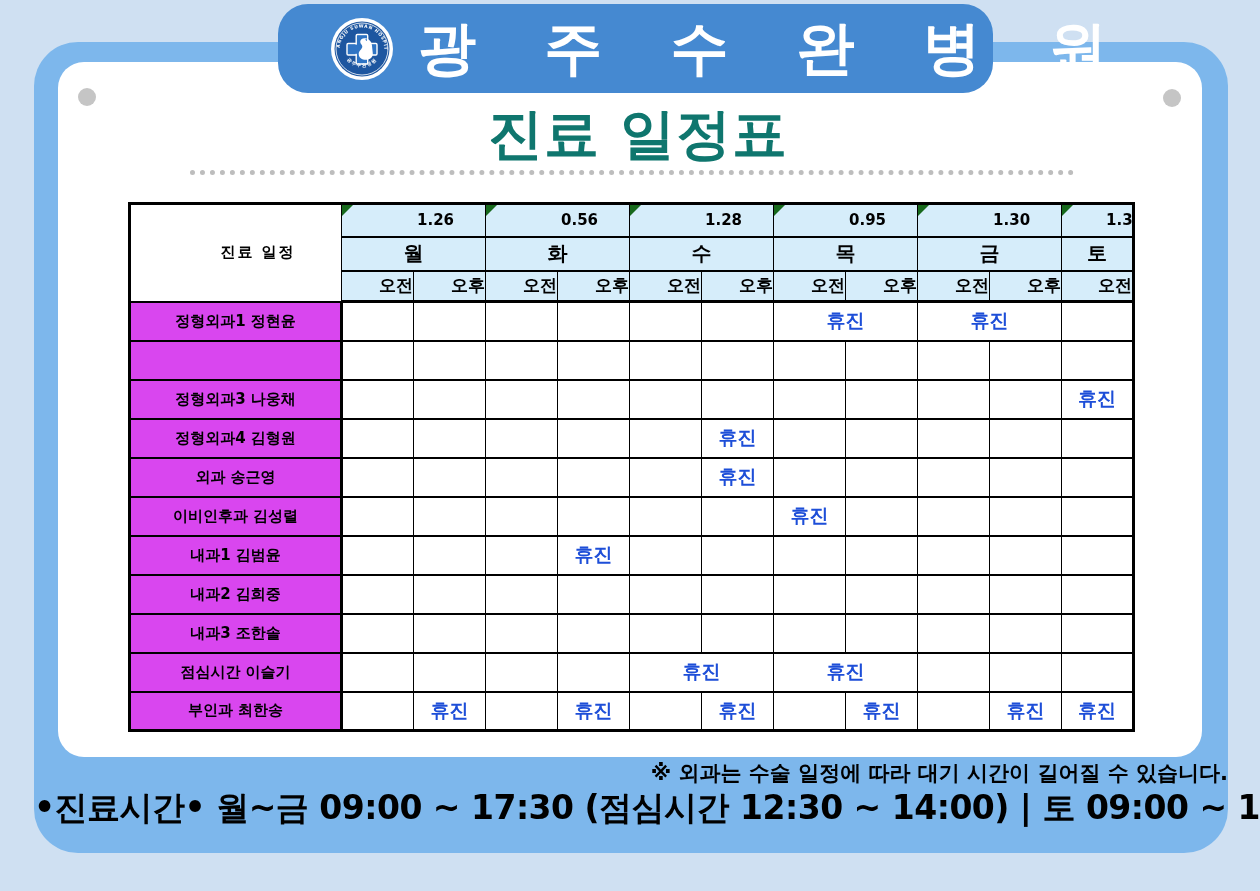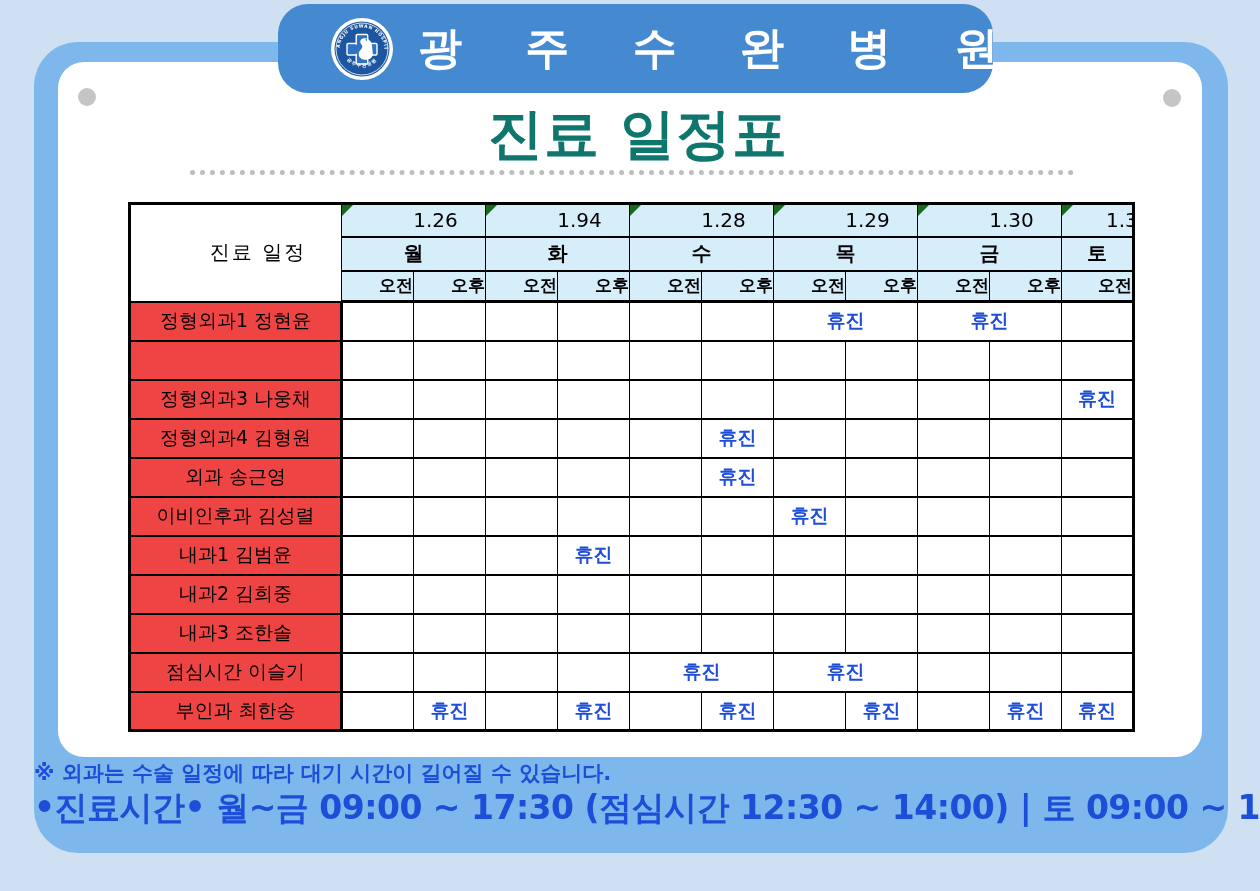--- a/index.html
+++ b/index.html
@@ -7,21 +7,21 @@
   .page { position:relative; width:1260px; height:891px; background:#cfe0f2; overflow:hidden; }
 
   .frame { position:absolute; left:34px; top:42px; width:1194px; height:811px;
            background:#7db7ec; border-radius:44px; }
   .card  { position:absolute; left:58px; top:62px; width:1144px; height:695px;
            background:#ffffff; border-radius:26px; }
 
   .banner { position:absolute; left:278px; top:4px; width:715px; height:89px;
             background:#4589d1; border-radius:30px; display:flex; align-items:center;
             padding:0 40px 0 52px; }
-  .banner-title { flex:1; text-align:center; color:#ffffff; font-size:44px; font-weight:800;
+  .banner-title { flex:1; text-align:center; color:#ffffff; font-size:58px; font-weight:800;
                   letter-spacing:24px; text-indent:24px; white-space:nowrap; }
   .logo { width:64px; height:64px; flex:0 0 auto; }
 
   .pin-dot { position:absolute; width:18px; height:18px; border-radius:50%; background:#c5c5c5; }
   .pin-left  { left:78px;  top:88px; }
   .pin-right { left:1163px; top:89px; }
 
   .main-title { position:absolute; left:8px; top:98px; width:1260px; text-align:center;
                 color:#0f766e; font-size:55px; font-weight:800; letter-spacing:1px; }
 
@@ -31,35 +31,35 @@
   .table-wrap { position:absolute; left:128px; top:202px; }
   table.schedule { border-collapse:collapse; table-layout:fixed; width:1004px;
                    background:#ffffff; }
   table.schedule th, table.schedule td {
     border:1px solid #000; border-top-width:2px; border-bottom-width:2px;
     text-align:center; vertical-align:middle; overflow:hidden; white-space:nowrap;
   }
   table.schedule { border:3px solid #000; }
   th.grp, td.grp { border-left-width:3px; }
   thead th { background:#d6edfa; font-weight:700; color:#000; }
-  thead tr.r-date th { height:33px; font-size:20px; font-weight:400; position:relative;padding-left:44px; }
+  thead tr.r-date th { height:33px; font-size:15px; font-weight:700; position:relative;padding-left:44px; }
   thead tr.r-day  th { height:34px; font-size:20px; }
   thead tr.r-sess th { height:31px; font-size:17px; font-weight:600; border-bottom-width:3px;text-align:right; }
   th.corner { background:#ffffff; font-size:35px; font-weight:800; letter-spacing:2px;
               border-right-width:3px; }
   th.date-cell::before { content:""; position:absolute; left:0; top:0;
     border-top:11px solid #17691c; border-right:11px solid transparent; }
   tbody tr { height:39px; }
-  tbody th.name-cell { background:#ef4444; font-size:19px; font-weight:400;
+  tbody th.name-cell { background:#d946ef; font-size:15px; font-weight:700;
                        border-right-width:3px; }
   tbody td { font-size:19px; }
   tbody td.closed { color:#1d4ed8; font-weight:800; }
 
-  .footer-notes { position:absolute; left:34px; top:760px; width:1194px; text-align:left;
-                  color:#1d4ed8; }
+  .footer-notes { position:absolute; left:34px; top:760px; width:1194px; text-align:right;
+                  color:#000000; }
   .note-line { font-size:21px; font-weight:700; line-height:27px; }
   .hours-line { margin-top:2px; font-size:33px; font-weight:600; letter-spacing:-0.5px;
                 line-height:38px; white-space:nowrap; }
 </style>
 </head>
 <body>
 
 <div class="page">
 
   <div class="frame"></div>
@@ -111,23 +111,23 @@
           <col style="width: 72px;">
           <col style="width: 72px;">
           <col style="width: 72px;">
           <col style="width: 72px;">
           <col style="width: 72px;">
         </colgroup>
       <thead>
           <tr class="r-date">
             <th class="corner" rowspan="3">진료 일정</th>
             <th class="date-cell grp" colspan="2">1.26</th>
-            <th class="date-cell grp" colspan="2">1.94</th>
+            <th class="date-cell grp" colspan="2">0.56</th>
             <th class="date-cell grp" colspan="2">1.28</th>
-            <th class="date-cell grp" colspan="2">1.29</th>
+            <th class="date-cell grp" colspan="2">0.95</th>
             <th class="date-cell grp" colspan="2">1.30</th>
             <th class="date-cell grp" colspan="1">1.31</th>
           </tr>
           <tr class="r-day">
             <th class="grp" colspan="2">월</th>
             <th class="grp" colspan="2">화</th>
             <th class="grp" colspan="2">수</th>
             <th class="grp" colspan="2">목</th>
             <th class="grp" colspan="2">금</th>
             <th class="grp" colspan="1">토</th>

